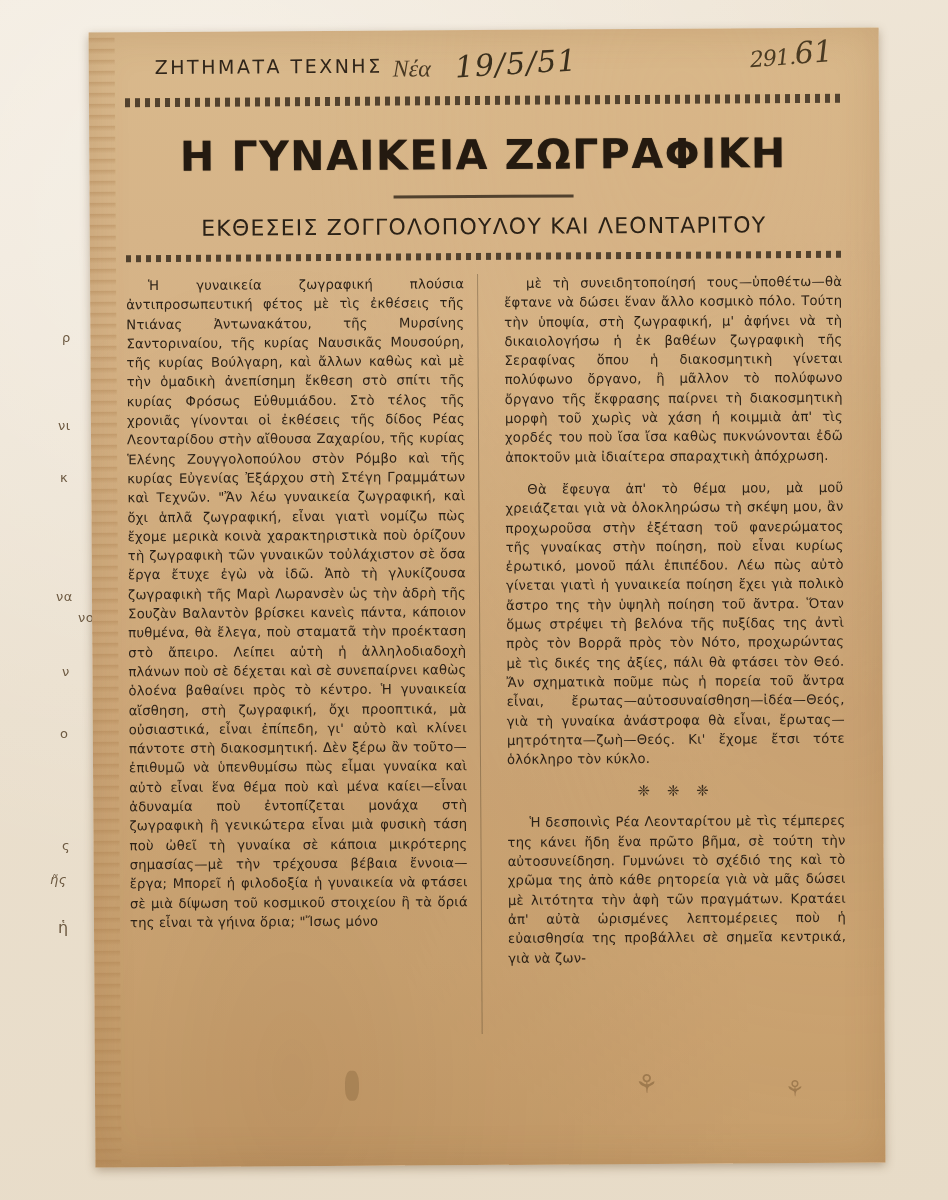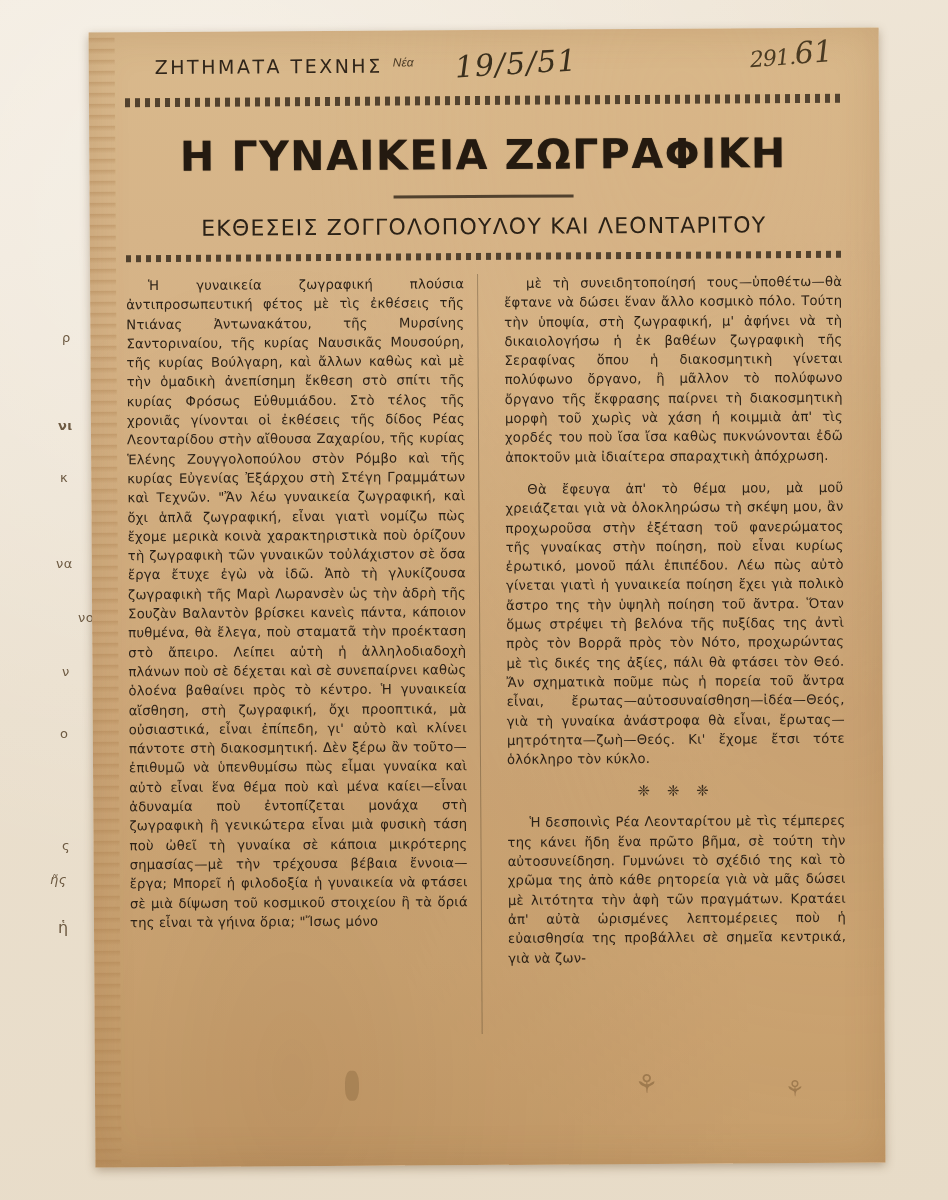--- a/index.html
+++ b/index.html
@@ -78,22 +78,22 @@
     left: 30px; top: 2px;
     font-family: "DejaVu Sans", sans-serif;
     font-size: 19px;
     letter-spacing: 2.5px;
     color: #30251a;
     font-weight: 500;
   }
   .hand-nea {
     position: absolute;
     left: 268px; top: 3px;
-    font-family: Liberation Sans, sans-serif;
-    font-size: 12px;
+    font-family: Liberation Serif, serif;
+    font-size: 24px;
     color: #4a3a24;
     font-style: italic;
   }
   .hand-date {
     position: absolute;
     left: 330px; top: -6px;
     font-family: "DejaVu Serif", serif;
     font-size: 30px;
     color: #3a2f1d;
     font-style: italic;
@@ -201,23 +201,23 @@
     font-size: 26px;
     color: rgba(110,80,45,.45);
   }
 </style>
 </head>
 <body>
 
 <div class="scan">
 
   <div class="bg-frag" style="left:62px; top:330px;">ρ</div>
-  <div class="bg-frag" style="left:58px; top:418px;font-weight:bold;">νι</div>
+  <div class="bg-frag" style="left:58px; top:418px;">νι</div>
   <div class="bg-frag" style="left:60px; top:470px;">κ</div>
-  <div class="bg-frag" style="left:56px; top:556px;">να</div>
+  <div class="bg-frag" style="left:56px; top:589px;">να</div>
   <div class="bg-frag" style="left:54px; top:610px;margin-left:24px;">νου</div>
   <div class="bg-frag" style="left:62px; top:664px;">ν</div>
   <div class="bg-frag" style="left:60px; top:726px;">ο</div>
   <div class="bg-frag" style="left:52px; top:790px;margin-left:48px;">σι-</div>
   <div class="bg-frag" style="left:62px; top:838px;">ς</div>
   <div class="bg-frag" style="left:50px; top:872px;font-style:italic;">ῆς</div>
   <div class="bg-frag" style="left:58px; top:918px; font-size:16px;">ἡ</div>
 
   <div class="clipping">
     <div class="torn-left"></div>

